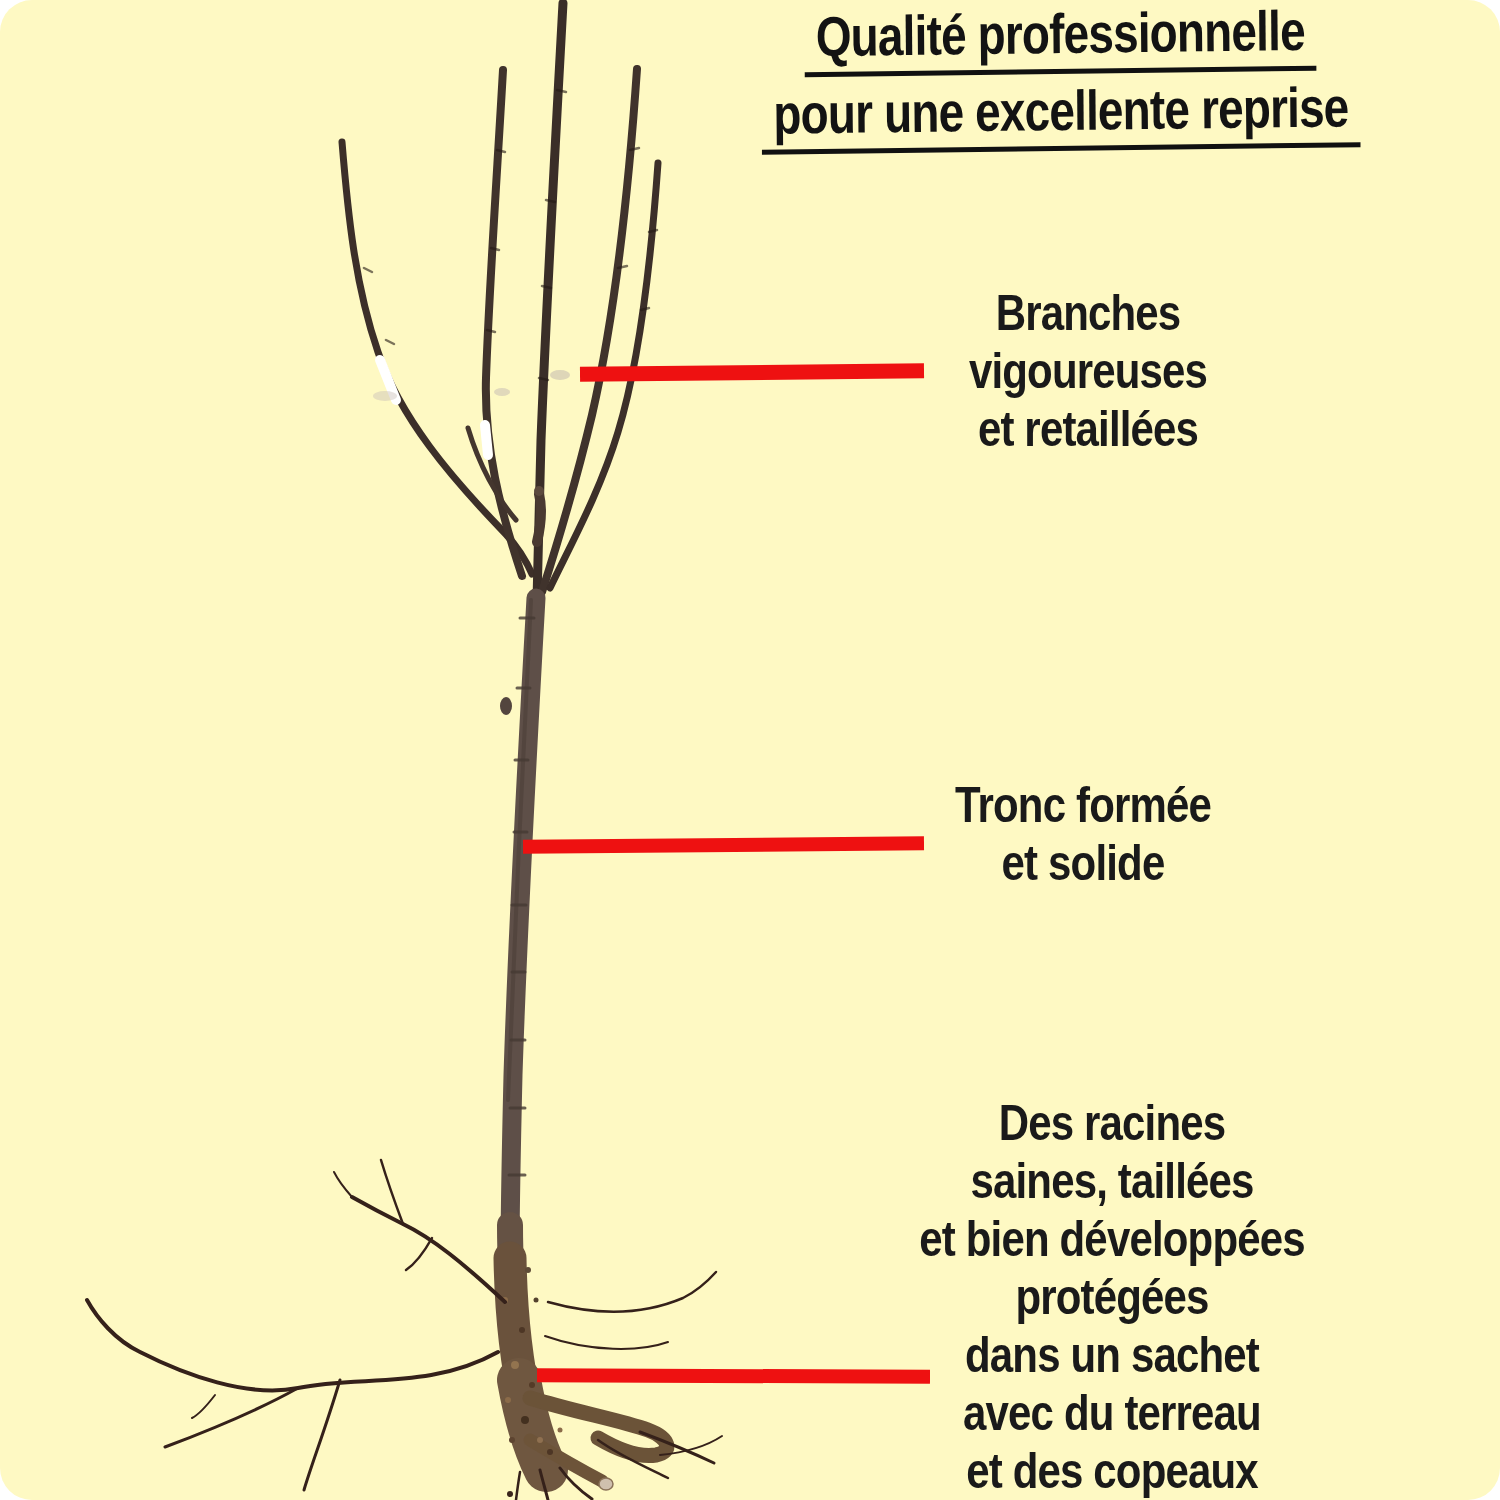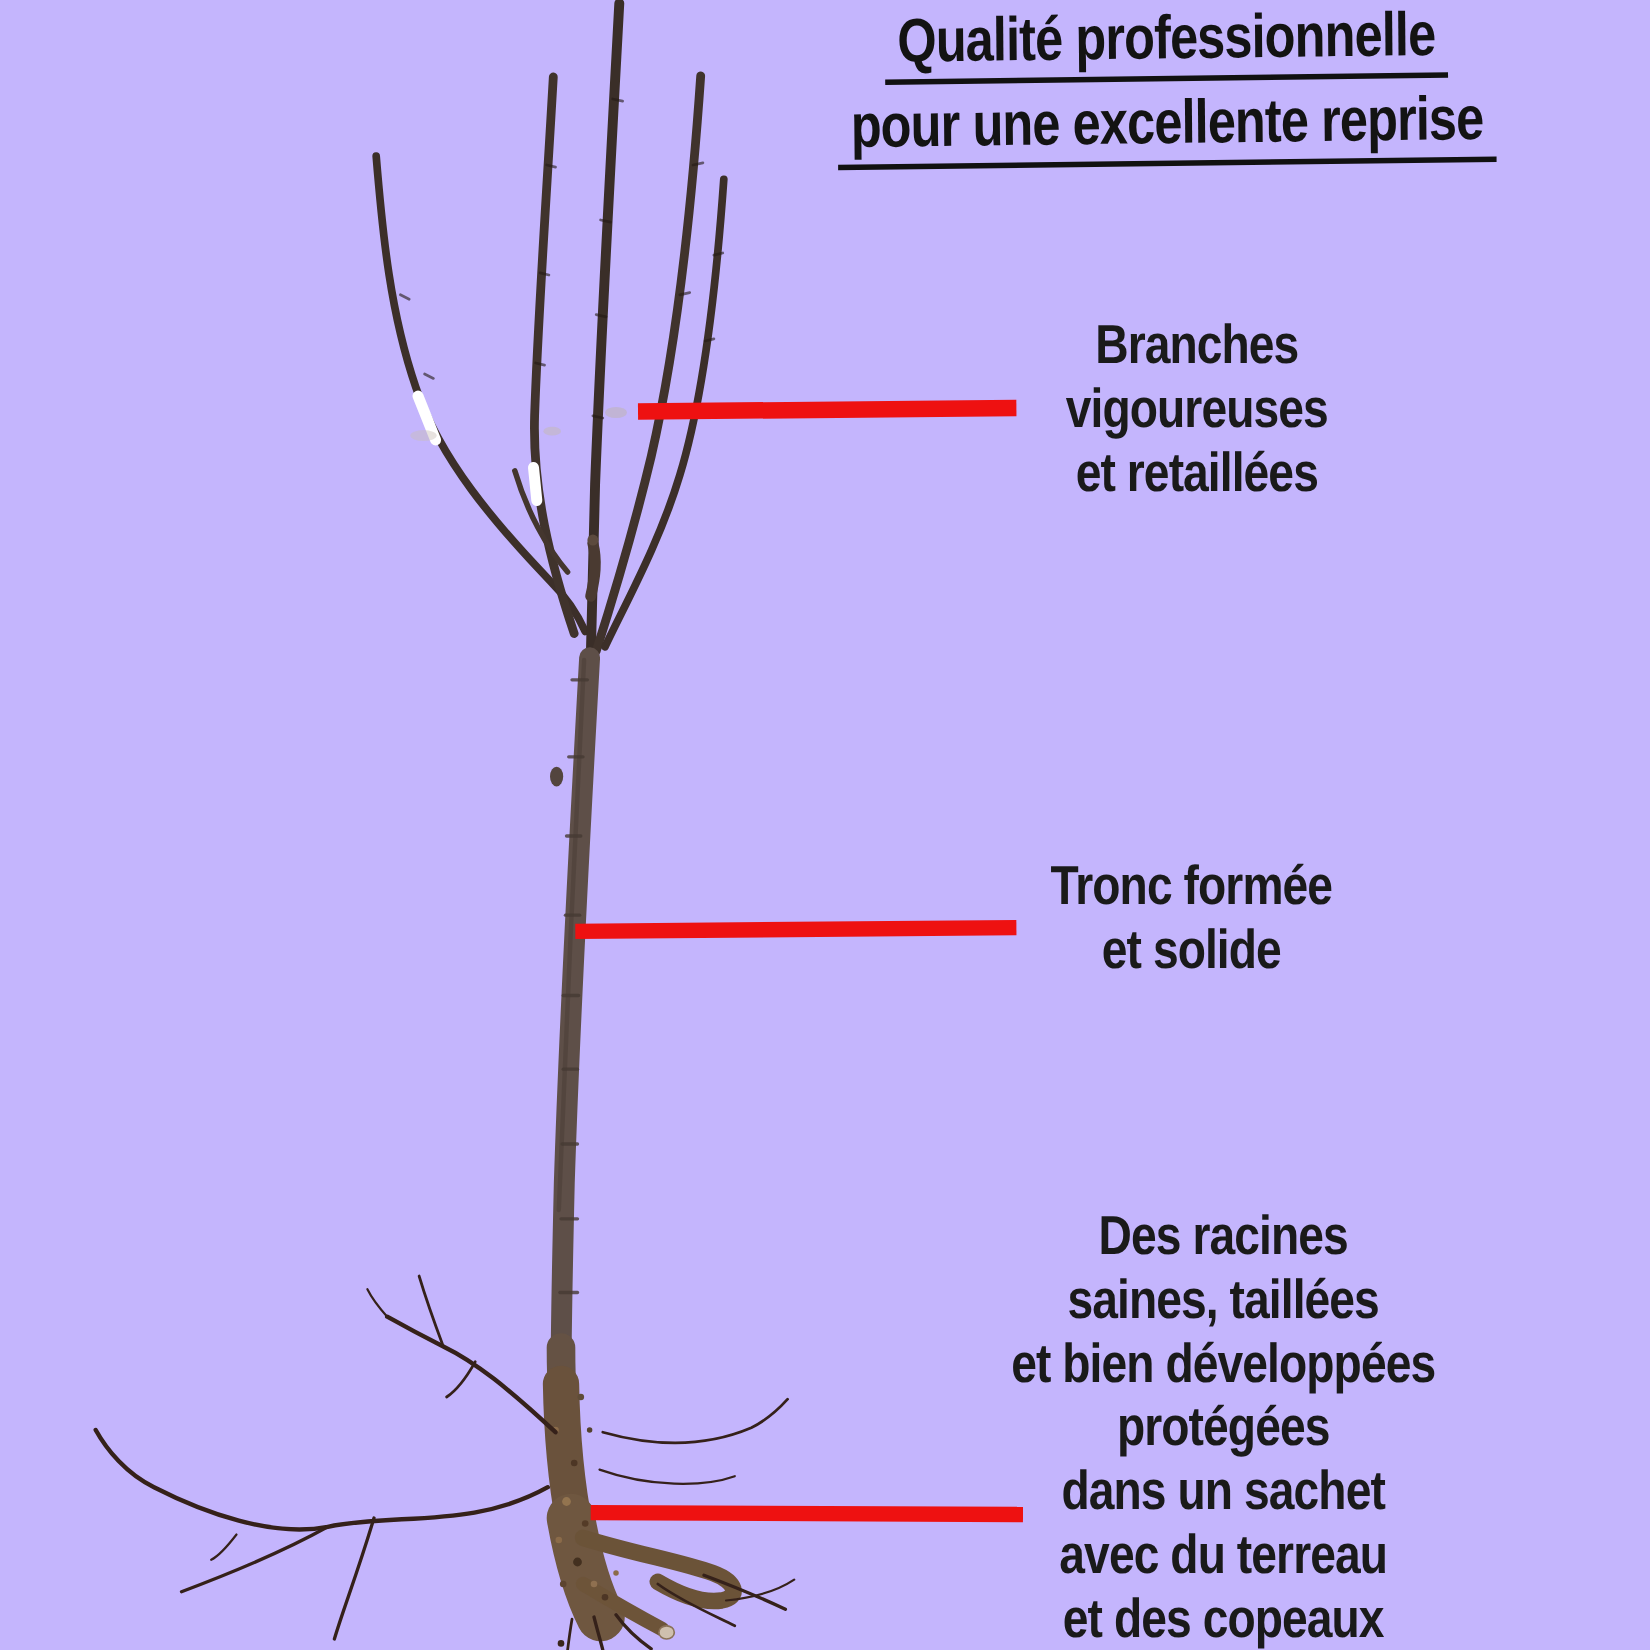--- a/index.html
+++ b/index.html
@@ -1,17 +1,17 @@
 <!DOCTYPE html>
 <html><head>
 <meta charset="utf-8">
 <style>
   html,body{margin:0;padding:0;background:#fff;}
-  #stage{position:relative;width:1500px;height:1500px;background:#c4b5fd;overflow:hidden;
-         font-family:"Liberation Sans",sans-serif;font-weight:700;color:#161616;}
+  #stage{position:relative;width:1500px;height:1500px;background:#fef9c3;overflow:hidden;
+         font-family:"Liberation Sans",sans-serif;font-weight:700;color:#161616;border-radius:32px;}
   #tree-svg{position:absolute;left:0;top:0;}
   .callout-line{position:absolute;background:#ee1111;}
   #callout-branches{left:580px;top:365px;width:344px;height:15px;transform:rotate(-0.55deg);}
   #callout-trunk{left:523px;top:838px;width:401px;height:14px;transform:rotate(-0.5deg);}
   #callout-roots{left:537px;top:1369px;width:393px;height:14px;transform:rotate(0.25deg);}
   #title{position:absolute;left:660px;top:6px;width:800px;text-align:center;
          font-size:56px;line-height:1.0;letter-spacing:-1px;color:#131313;
          transform:scaleX(.82) rotate(-0.6deg);transform-origin:50% 0;}
   .title-line{display:block;margin-bottom:9px;}
   .title-line>span{display:inline-block;border-bottom:5px solid #111;padding:0 14px 7px 14px;}

